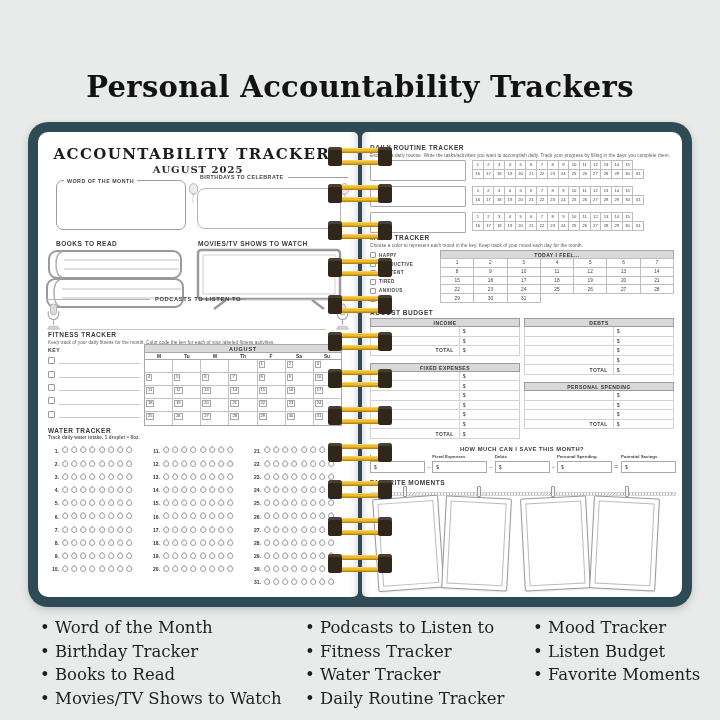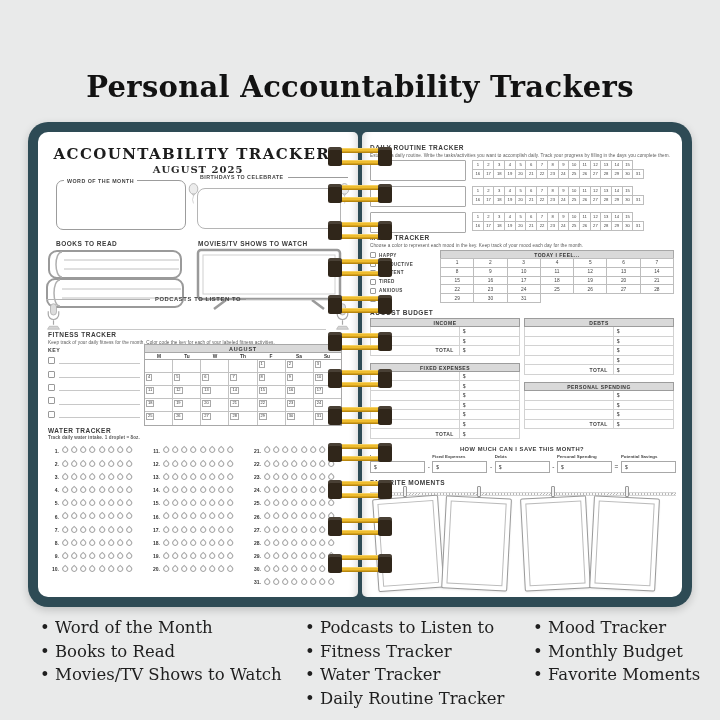--- a/index.html
+++ b/index.html
@@ -1147,27 +1147,28 @@
         <div class="coil-bar b"></div>
         <div class="coil-cap left"></div>
         <div class="coil-cap right"></div>
       </div>
     </div>
 </div>
 
 <div class="features">
     <ul class="feat-col">
       <li class="feat-item">Word of the Month</li>
+      <li class="feat-item">Birthday Tracker</li>
       <li class="feat-item">Books to Read</li>
       <li class="feat-item">Movies/TV Shows to Watch</li>
     </ul>
     <ul class="feat-col">
       <li class="feat-item">Podcasts to Listen to</li>
       <li class="feat-item">Fitness Tracker</li>
       <li class="feat-item">Water Tracker</li>
       <li class="feat-item">Daily Routine Tracker</li>
     </ul>
     <ul class="feat-col">
       <li class="feat-item">Mood Tracker</li>
-      <li class="feat-item">Monthly Budget</li>
+      <li class="feat-item">Listen Budget</li>
       <li class="feat-item">Favorite Moments</li>
     </ul>
   </div>
 
 </body></html>

